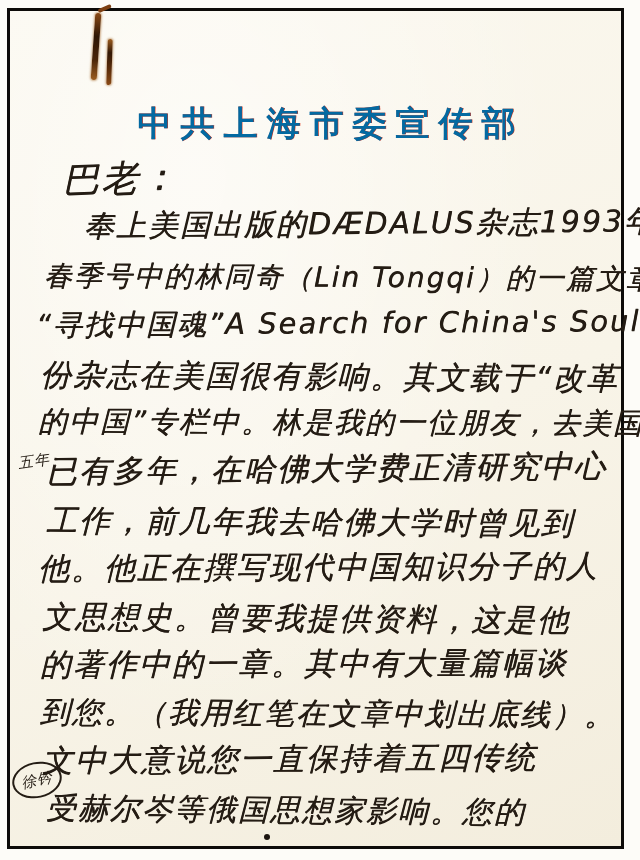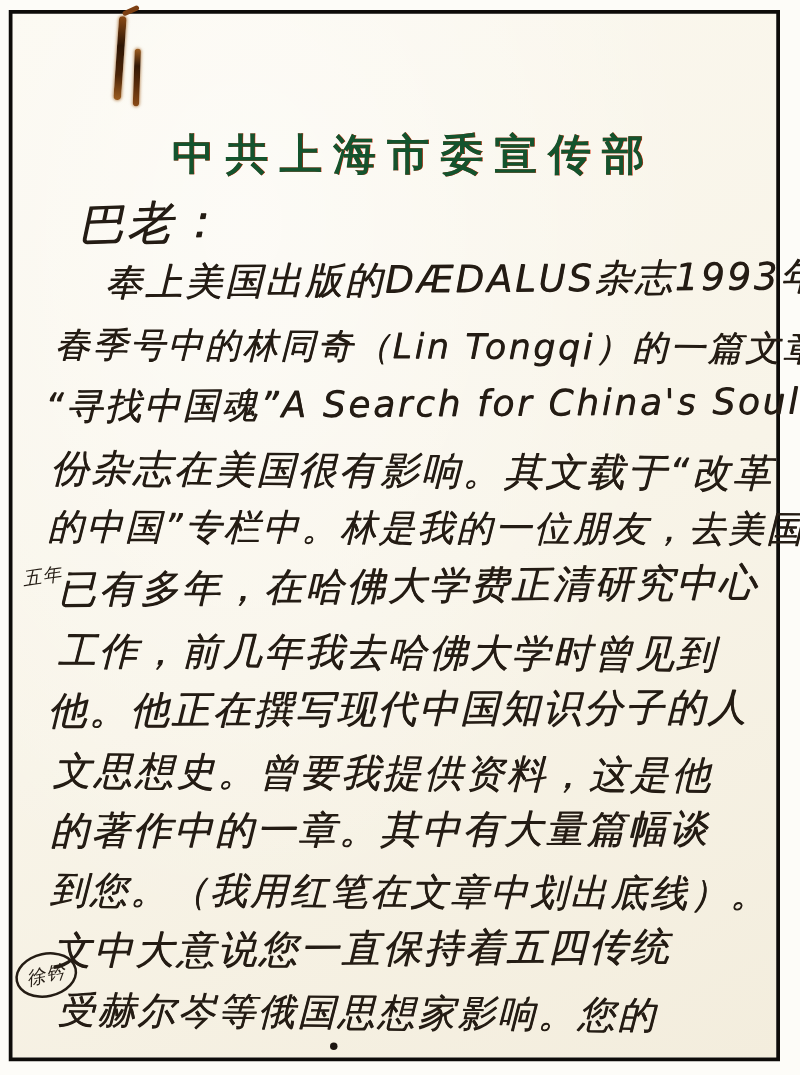--- a/index.html
+++ b/index.html
@@ -13,21 +13,21 @@
     position:absolute;left:7px;top:8px;width:617px;height:841px;
     border:3px solid #0d0b09;box-sizing:border-box;
     background:
       radial-gradient(ellipse at 30% 20%, rgba(255,255,255,.55), rgba(255,255,255,0) 60%),
       linear-gradient(155deg,#fbf8ef 0%,#f8f4e8 55%,#f3eddd 100%);
   }
   
   .letterhead{
     position:absolute;top:101px;left:0;width:640px;text-align:center;
     font-family:"Liberation Serif","DejaVu Serif",serif;font-weight:bold;
-    font-size:34px;letter-spacing:9px;text-indent:22px;color:#14532d;
+    font-size:34px;letter-spacing:9px;text-indent:22px;color:#0369a1;
     text-shadow:0.4px 0 0 #de2a0d;
   }
   
   .hw{
     position:absolute;white-space:nowrap;color:#241c14;font-style:italic;
     font-family:"DejaVu Sans",sans-serif;transform-origin:left center;
     letter-spacing:2px;text-shadow:0.3px 0.4px 0 #241c14;
   }
   .note{
     position:absolute;color:#241c14;font-style:italic;font-size:15px;

